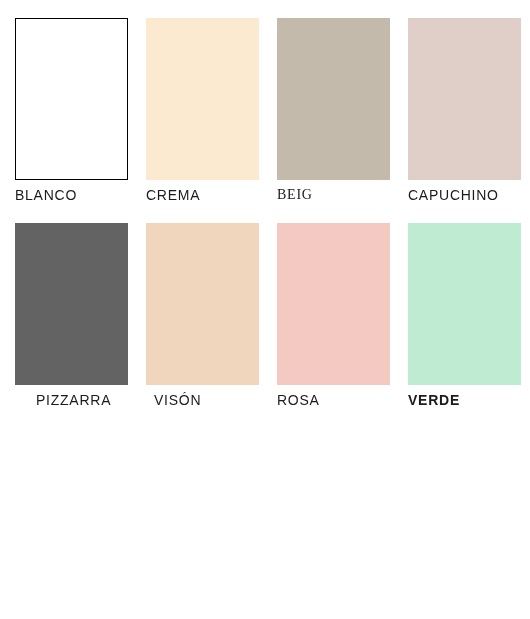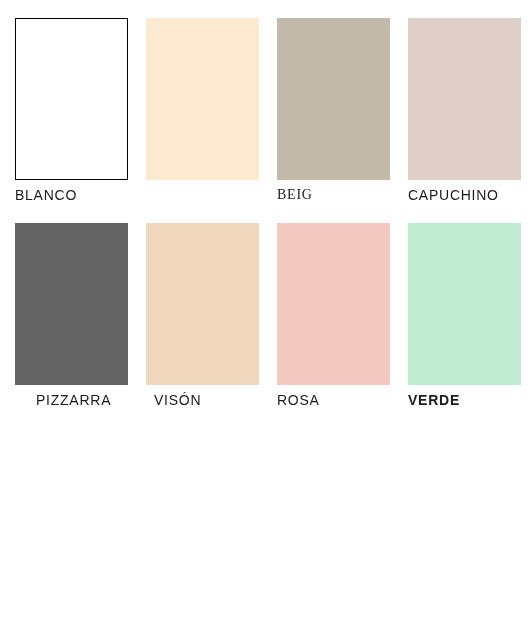--- a/index.html
+++ b/index.html
@@ -66,20 +66,21 @@
 <body>
 
 <div id="palette-board">
   <div class="swatch-grid">
       <div class="swatch-cell">
         <div class="swatch-chip has-outline" title="BLANCO" style="background: rgb(255, 255, 255); border-color: rgb(0, 0, 0);"></div>
         <div class="swatch-label" style="color: rgb(27, 27, 27);">BLANCO</div>
       </div>
       <div class="swatch-cell">
         <div class="swatch-chip" title="CREMA" style="background: rgb(252, 234, 208);"></div>
+        <div class="swatch-label" style="color: rgb(27, 27, 27);">CREMA</div>
       </div>
       <div class="swatch-cell">
         <div class="swatch-chip" title="BEIG" style="background: rgb(196, 186, 171);"></div>
         <div class="swatch-label" style="color: rgb(27, 27, 27); font-family: Liberation Serif, serif;">BEIG</div>
       </div>
       <div class="swatch-cell">
         <div class="swatch-chip" title="CAPUCHINO" style="background: rgb(224, 206, 200);"></div>
         <div class="swatch-label" style="color: rgb(27, 27, 27);">CAPUCHINO</div>
       </div>
       <div class="swatch-cell">

